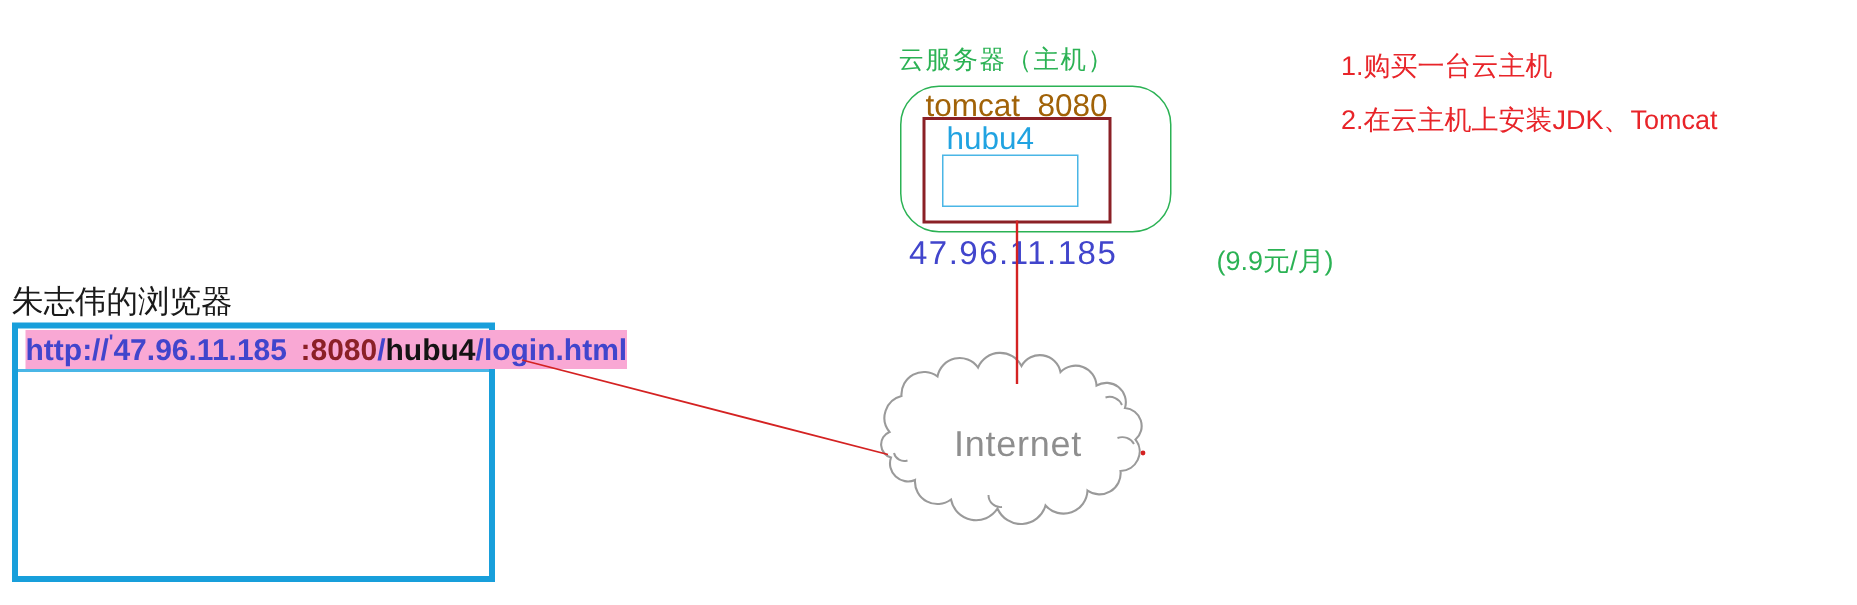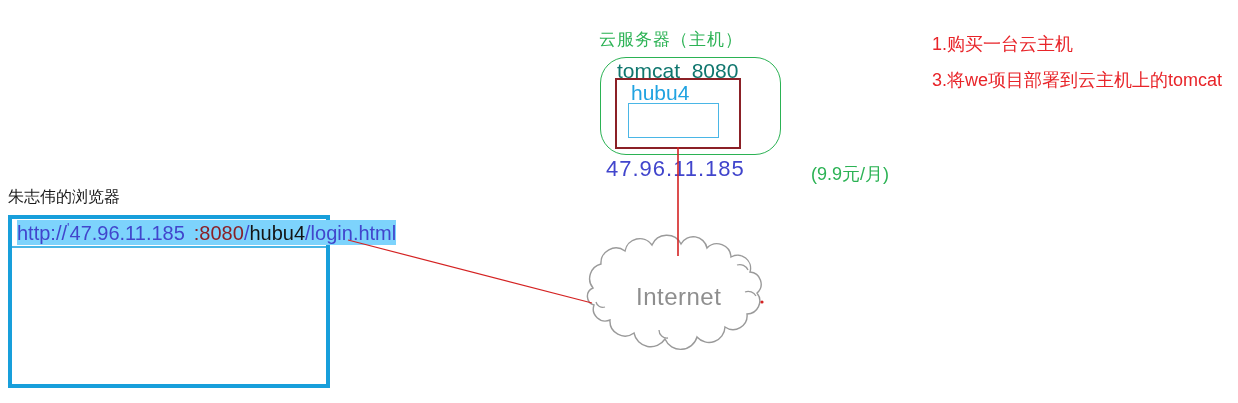--- a/index.html
+++ b/index.html
@@ -9,34 +9,34 @@
     font-family:"Liberation Sans","DejaVu Sans",sans-serif;
     overflow:hidden;
   }
   .abs{position:absolute;}
 
   
   .server-title{left:599px;top:28px;font-size:17px;color:#2bb254;letter-spacing:1px;}
   .server-outline{left:600px;top:57px;width:179px;height:96px;
     border:1.5px solid #2bb254;border-radius:26px;}
   .tomcat-box{left:615px;top:78px;width:122px;height:67px;border:2px solid #8b2026;}
-  .tomcat-label{left:617px;top:59px;font-size:21px;color:#0f766e;white-space:pre;z-index:3;text-align:right;}
+  .tomcat-label{left:617px;top:59px;font-size:21px;color:#a16207;white-space:pre;z-index:3;text-align:right;}
   .webapp-label{left:631px;top:81px;font-size:21px;color:#21a3e1;z-index:3;}
   .webapp-box{left:628px;top:103px;width:89px;height:33px;border:1.5px solid #4ab6e6;}
   .server-ip{left:606px;top:156px;font-size:22px;color:#4145cc;letter-spacing:1px;}
 
   
-  .steps{left:894px;top:26px;font-size:18px;line-height:36px;color:#e82429;margin-left:38px;}
+  .steps{left:894px;top:26px;font-size:18px;line-height:36px;color:#e82429;}
   .price{left:811px;top:162px;font-size:18px;color:#2bb254;}
 
   
-  .browser-title{left:8px;top:187px;font-size:16px;color:#1a1a1a;}
+  .browser-title{left:8px;top:187px;font-size:21px;color:#1a1a1a;}
   .browser-box{left:8px;top:215px;width:314px;height:165px;border:4px solid #189fdb;}
   .address-divider{left:12px;top:246px;width:314px;height:2px;background:#4ab6e6;}
-  .url{left:17px;top:220px;font-size:20px;white-space:nowrap;background:#7dd3fc;z-index:5;}
+  .url{left:17px;top:220px;font-size:20px;white-space:nowrap;background:#f9a8d4;z-index:5;font-weight:bold;}
   .url .u-protocol,.url .u-host,.url .u-slash,.url .u-path{color:#4145cc;}
   .url .u-tick{color:#4145cc;font-size:13px;vertical-align:8px;}
   .url .u-port{color:#8b2026;margin-left:9px;}
   .url .u-app{color:#141414;}
 
   
   .internet-label{left:636px;top:283px;font-size:24px;color:#8e8e8e;letter-spacing:.5px;}
 
   
   .overlay{left:0;top:0;width:1238px;height:403px;z-index:8;pointer-events:none;}
@@ -47,21 +47,21 @@
 <div class="abs server-title">云服务器（主机）</div>
 <div class="abs server-outline"></div>
 <div class="abs tomcat-box"></div>
 <div class="abs tomcat-label">tomcat  8080</div>
 <div class="abs webapp-label">hubu4</div>
 <div class="abs webapp-box"></div>
 <div class="abs server-ip">47.96.11.185</div>
 
 <div class="abs steps">
   <div>1.购买一台云主机</div>
-  <div>3.将we项目部署到云主机上的tomcat</div>
+  <div>2.在云主机上安装JDK、Tomcat</div>
 </div>
 <div class="abs price">(9.9元/月)</div>
 
 <div class="abs browser-title">朱志伟的浏览器</div>
 <div class="abs browser-box"></div>
 <div class="abs address-divider"></div>
 <div class="abs url"><span class="u-protocol">http://</span><span class="u-tick">'</span><span class="u-host">47.96.11.185</span><span class="u-port">:8080</span><span class="u-slash">/</span><span class="u-app">hubu4</span><span class="u-path">/login.html</span></div>
 
 <div class="abs internet-label">Internet</div>
 

